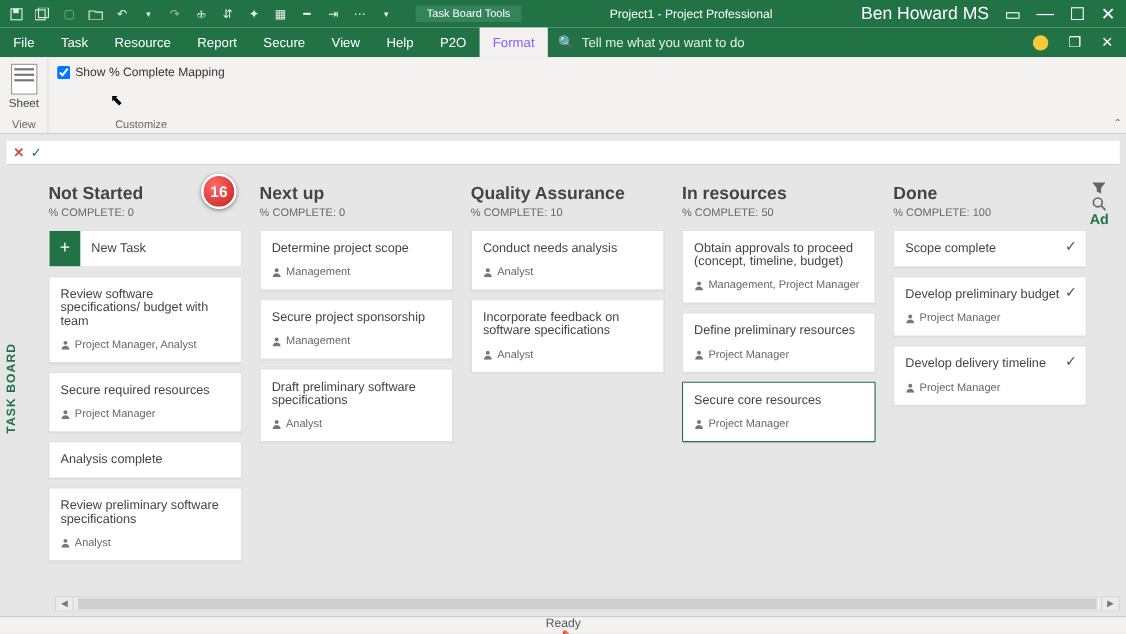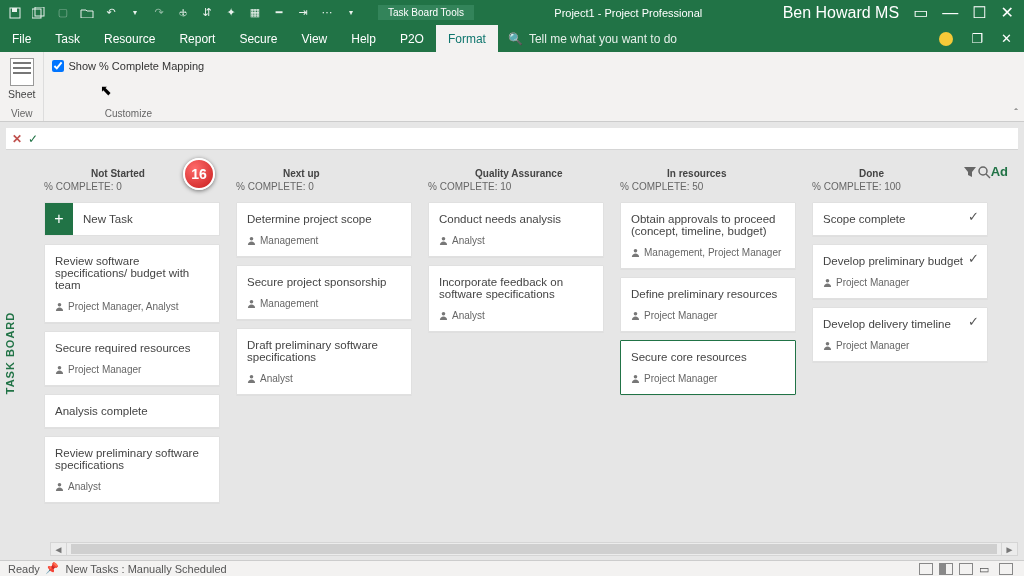--- a/index.html
+++ b/index.html
@@ -10,21 +10,21 @@
   .titlebar .qat { display: flex; gap: 10px; padding-left: 8px; align-items: center; }
   .titlebar .qat .qicon { width: 14px; height: 14px; display: flex; align-items: center; justify-content: center; opacity: .9; }
   .titlebar .toolctx { margin-left: 20px; background: #33845a; padding: 2px 10px; font-size: 10px; }
   .titlebar .apptitle { flex: 1; text-align: center; }
   .titlebar .userctrl { display: flex; align-items: center; gap: 14px; padding-right: 10px; }
   .titlebar .userctrl span { font-size: 16px; }
 
   
   .ribbontabs { height: 27px; background: #217346; display: flex; align-items: stretch; color: #fff; font-size: 12px; }
   .ribbontabs .tab { padding: 0 12px; display: flex; align-items: center; cursor: pointer; }
-  .ribbontabs .tab.active { background: #f3f2f1; color: #0f766e; }
+  .ribbontabs .tab.active { background: #f3f2f1; color: #8b5cf6; }
   .ribbontabs .tellme { display: flex; align-items: center; padding-left: 10px; gap: 6px; color: #e5efe9; font-size: 12px; flex: 1; }
   .ribbontabs .winicons { display: flex; gap: 18px; padding-right: 12px; align-items: center; }
   .ribbontabs .winicons span { font-size: 13px; }
   .ribbontabs .emoji { width: 14px; height: 14px; border-radius: 50%; background: #f6c938; position: relative; }
 
   
   .ribbon { height: 70px; background: #f3f2f1; border-bottom: 1px solid #ccc; display: flex; font-size: 11px; position: relative; }
   .ribbon .group { display: flex; flex-direction: column; align-items: center; padding: 2px 8px 0; }
   .ribbon .group .label { font-size: 10px; color: #666; margin-top: auto; padding-bottom: 2px; }
   .sheeticon { width: 24px; height: 28px; border: 1px solid #999; background: #fff; margin: 4px auto 2px; position: relative; }
@@ -37,44 +37,44 @@
   .fxrow { height: 22px; background: #fff; border-bottom: 1px solid #d5d5d5; display: flex; align-items: center; padding: 0 6px; margin: 6px 6px 0; gap: 6px; }
   .fxrow .xbtn { color: #c0504d; font-weight: bold; font-size: 12px; }
   .fxrow .ckbtn { color: #217346; font-size: 12px; }
   .fxrow input { flex: 1; border: none; outline: none; font-size: 12px; }
 
   
   .boardwrap { position: absolute; left: 0; top: 150px; right: 0; bottom: 20px; display: flex; }
   .sidelabel { width: 20px; display: flex; align-items: center; justify-content: center; }
   .sidelabel span { transform: rotate(-90deg); white-space: nowrap; color: #217346; font-weight: 600; font-size: 11px; letter-spacing: 1px; }
   .board { flex: 1; padding: 18px 14px 0 24px; overflow: hidden; position: relative; }
-  .topactions { position:absolute; top: 14px; right: 16px; display:flex; align-items:center; color:#666; }
+  .topactions { position:absolute; top: 14px; right: 16px; display:flex; align-items:center; color:#666;flex-direction:column; }
   .topactions .ad { color:#217346; font-weight:600; font-size:13px; }
   .cols { display: flex; gap: 16px; }
   .col { width: 176px; }
-  .colhead { font-size: 10px; font-weight: 600; color: #444; margin-left: 47px; }
+  .colhead { font-size: 16px; font-weight: 600; color: #444; }
   .colsub { font-size: 10px; color: #666; margin: 2px 0 10px; }
   .card { background: #fff; border: 1px solid #e0e0e0; border-radius: 1px; padding: 10px 10px; margin-bottom: 8px; font-size: 11.5px; color: #444; box-shadow: 0 1px 1px rgba(0,0,0,.03); position:relative; }
   .card.sel { border: 1.5px solid #217346; }
   .card .assignees { margin-top: 10px; font-size: 10px; color: #666; display:flex; align-items:center; gap:4px; }
   .card .chk-done { position:absolute; top:6px; right:8px; color:#555; font-size:13px; }
   .newtask { display: flex; align-items: center; background:#fff; border:1px solid #e0e0e0; margin-bottom:8px; }
   .newtask .plus { width: 28px; background:#217346; color:#fff; align-self:stretch; display:flex; align-items:center; justify-content:center; font-size:16px; }
   .newtask .lbl { padding: 10px 10px; font-size:11.5px; color:#444; }
 
   .marker16 { position:absolute; width:32px; height:32px; border-radius:50%; background: radial-gradient(circle at 35% 30%, #ff6a6a, #c81e1e); border:2px solid #fff; box-shadow:0 1px 4px rgba(0,0,0,.5); display:flex; align-items:center; justify-content:center; color:#fff; font-weight:800; font-size:14px; left: 163px; top: 8px; font-family: Arial; }
 
   
   .hscroll { position:absolute; left:30px; right:6px; bottom:0; height:14px; background:#ececec; border:1px solid #d5d5d5; }
   .hscroll .thumb { position:absolute; left:20px; right:20px; top:1px; bottom:1px; background:#cfcfcf; }
   .hscroll .arr { position:absolute; top:0; bottom:0; width:16px; display:flex; align-items:center; justify-content:center; color:#777; font-size:10px; }
   .hscroll .arr.l { left:0; border-right:1px solid #d5d5d5; }
   .hscroll .arr.r { right:0; border-left:1px solid #d5d5d5; }
 
-  .statusbar { position:absolute; left:0; right:0; bottom:0; height:16px; background:#f3f2f1; border-top:1px solid #ccc; display:flex; align-items:center; font-size:11px; padding:0 8px; color:#555; }
+  .statusbar { position:absolute; left:0; right:0; bottom:0; height:16px; background:#f3f2f1; border-top:1px solid #ccc; display:flex; align-items:center; font-size:11px; padding:0 8px; color:#555;flex-direction:column; }
   .statusbar .pin { margin: 0 6px; }
   .statusbar .spacer { flex:1; }
   .statusbar .cell { width:14px; height:12px; border:1px solid #888; margin:0 3px; }
   .statusbar .cell.fill { background: linear-gradient(#888,#888) left/50% 100% no-repeat; }
 
   svg { display:block; }
   .cursor { position:absolute; left:100px; top:30px; font-size:14px; color:#000; pointer-events:none; }
 </style>
 </head>
 <body>

